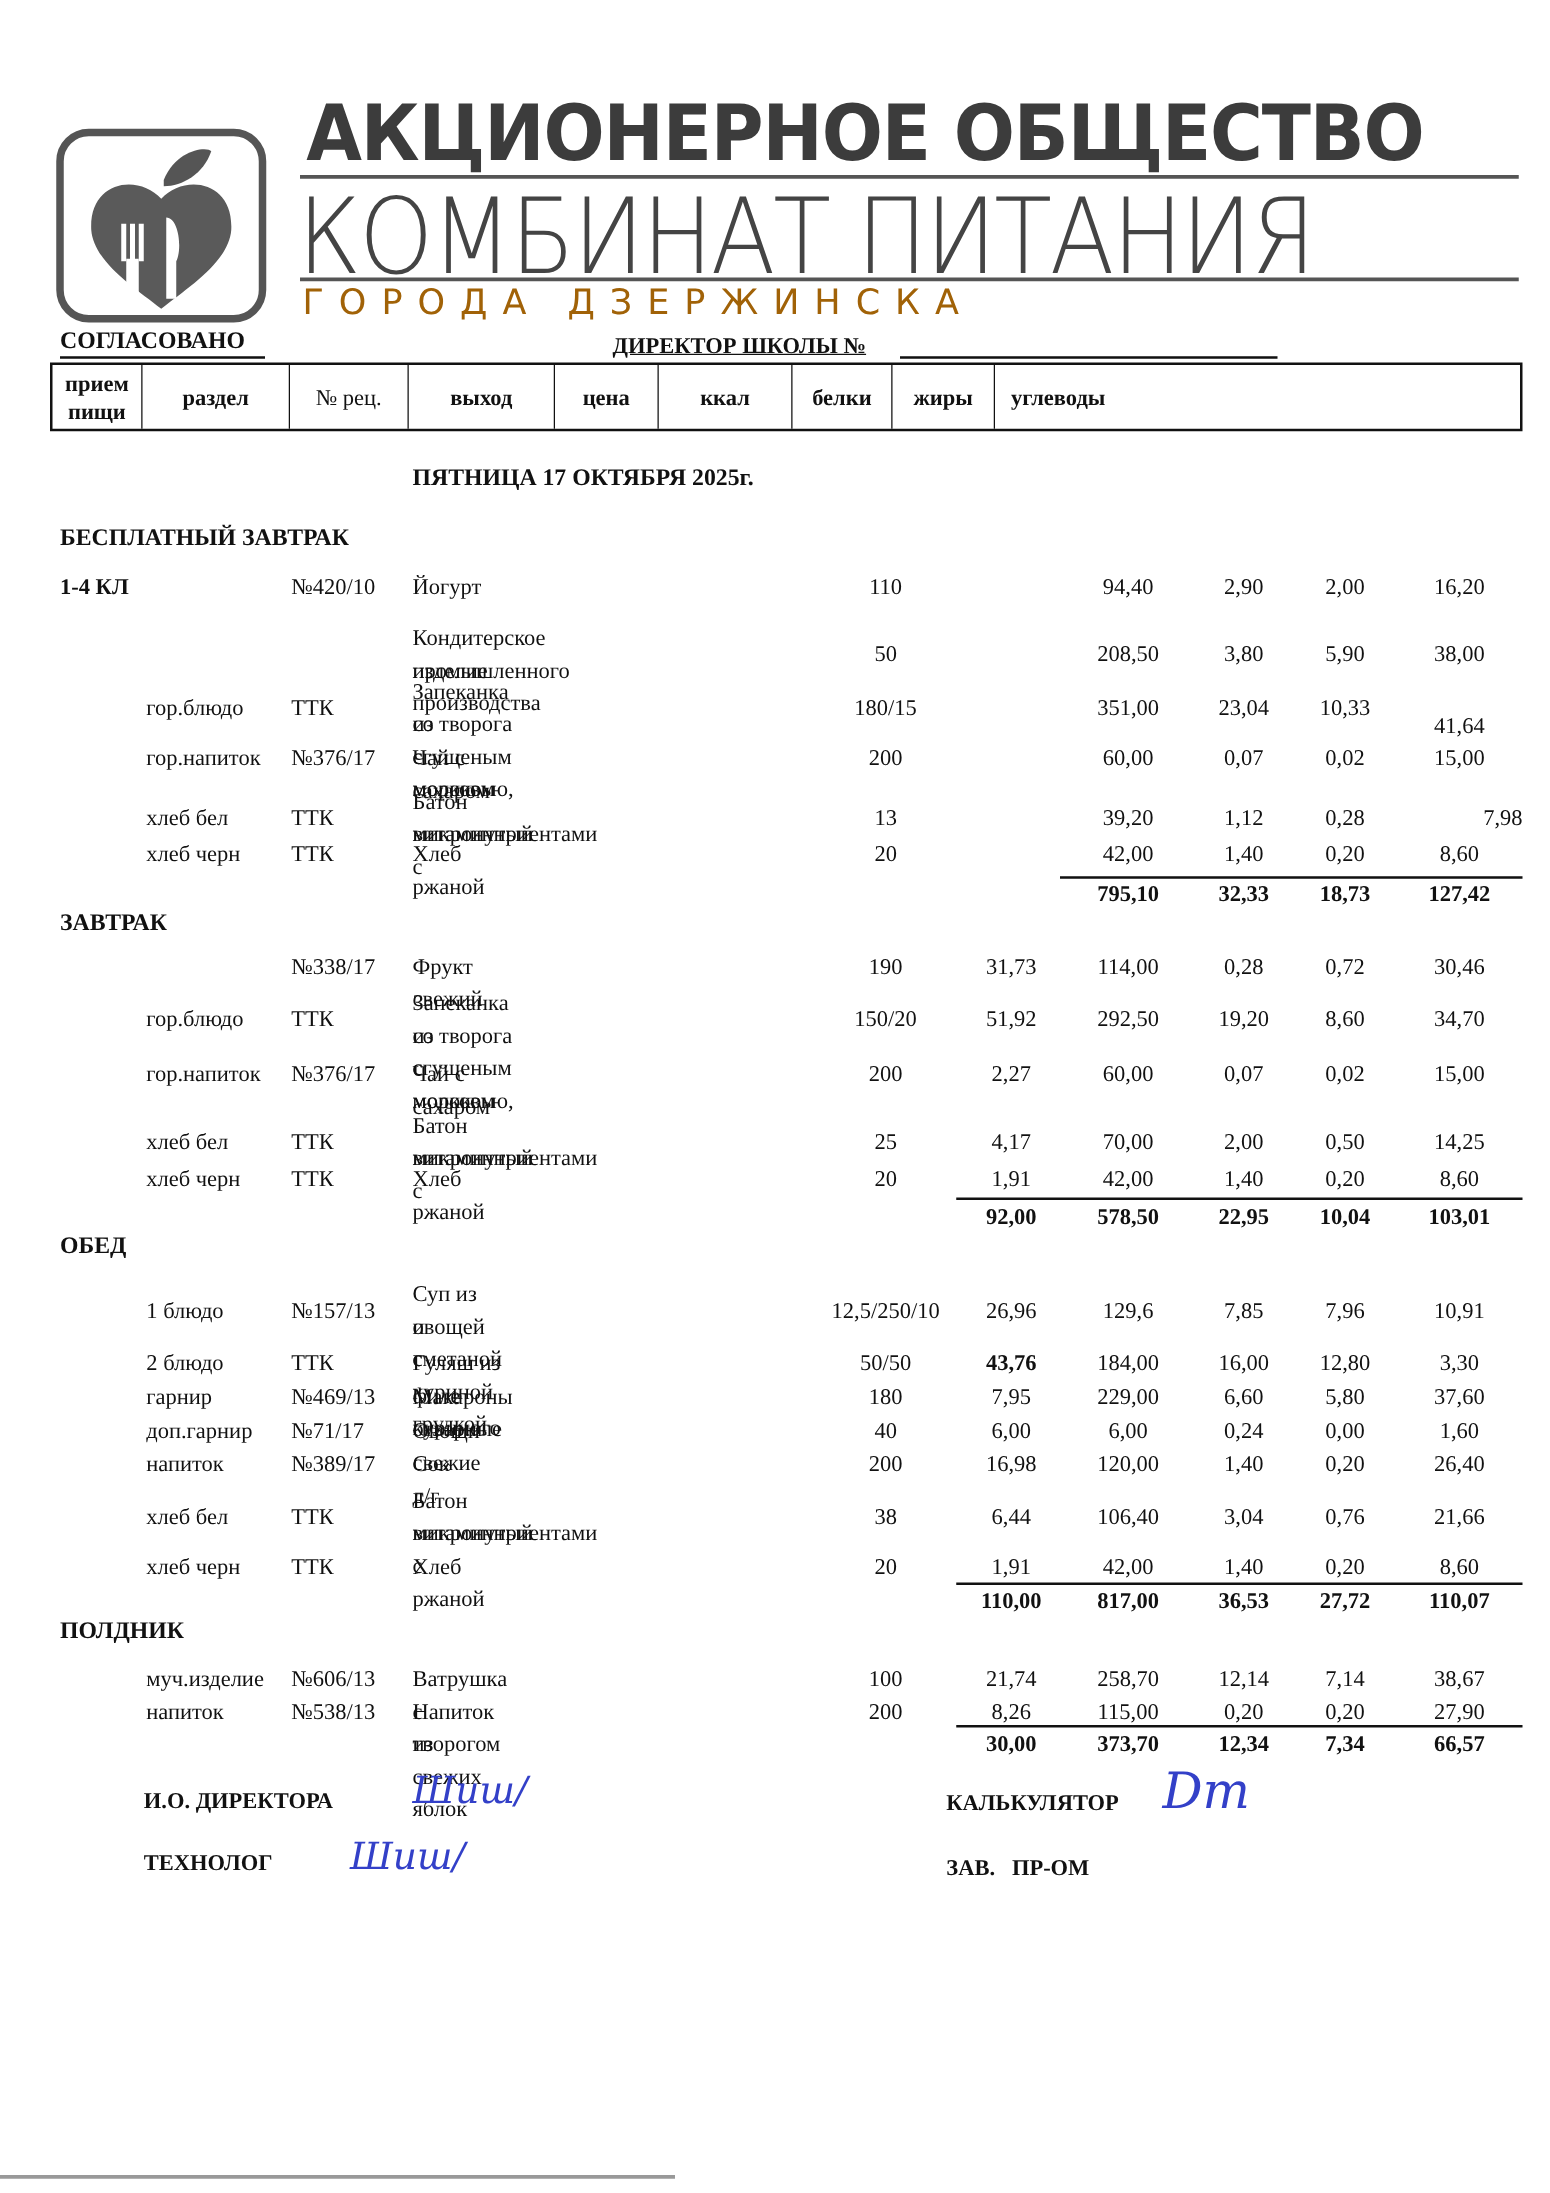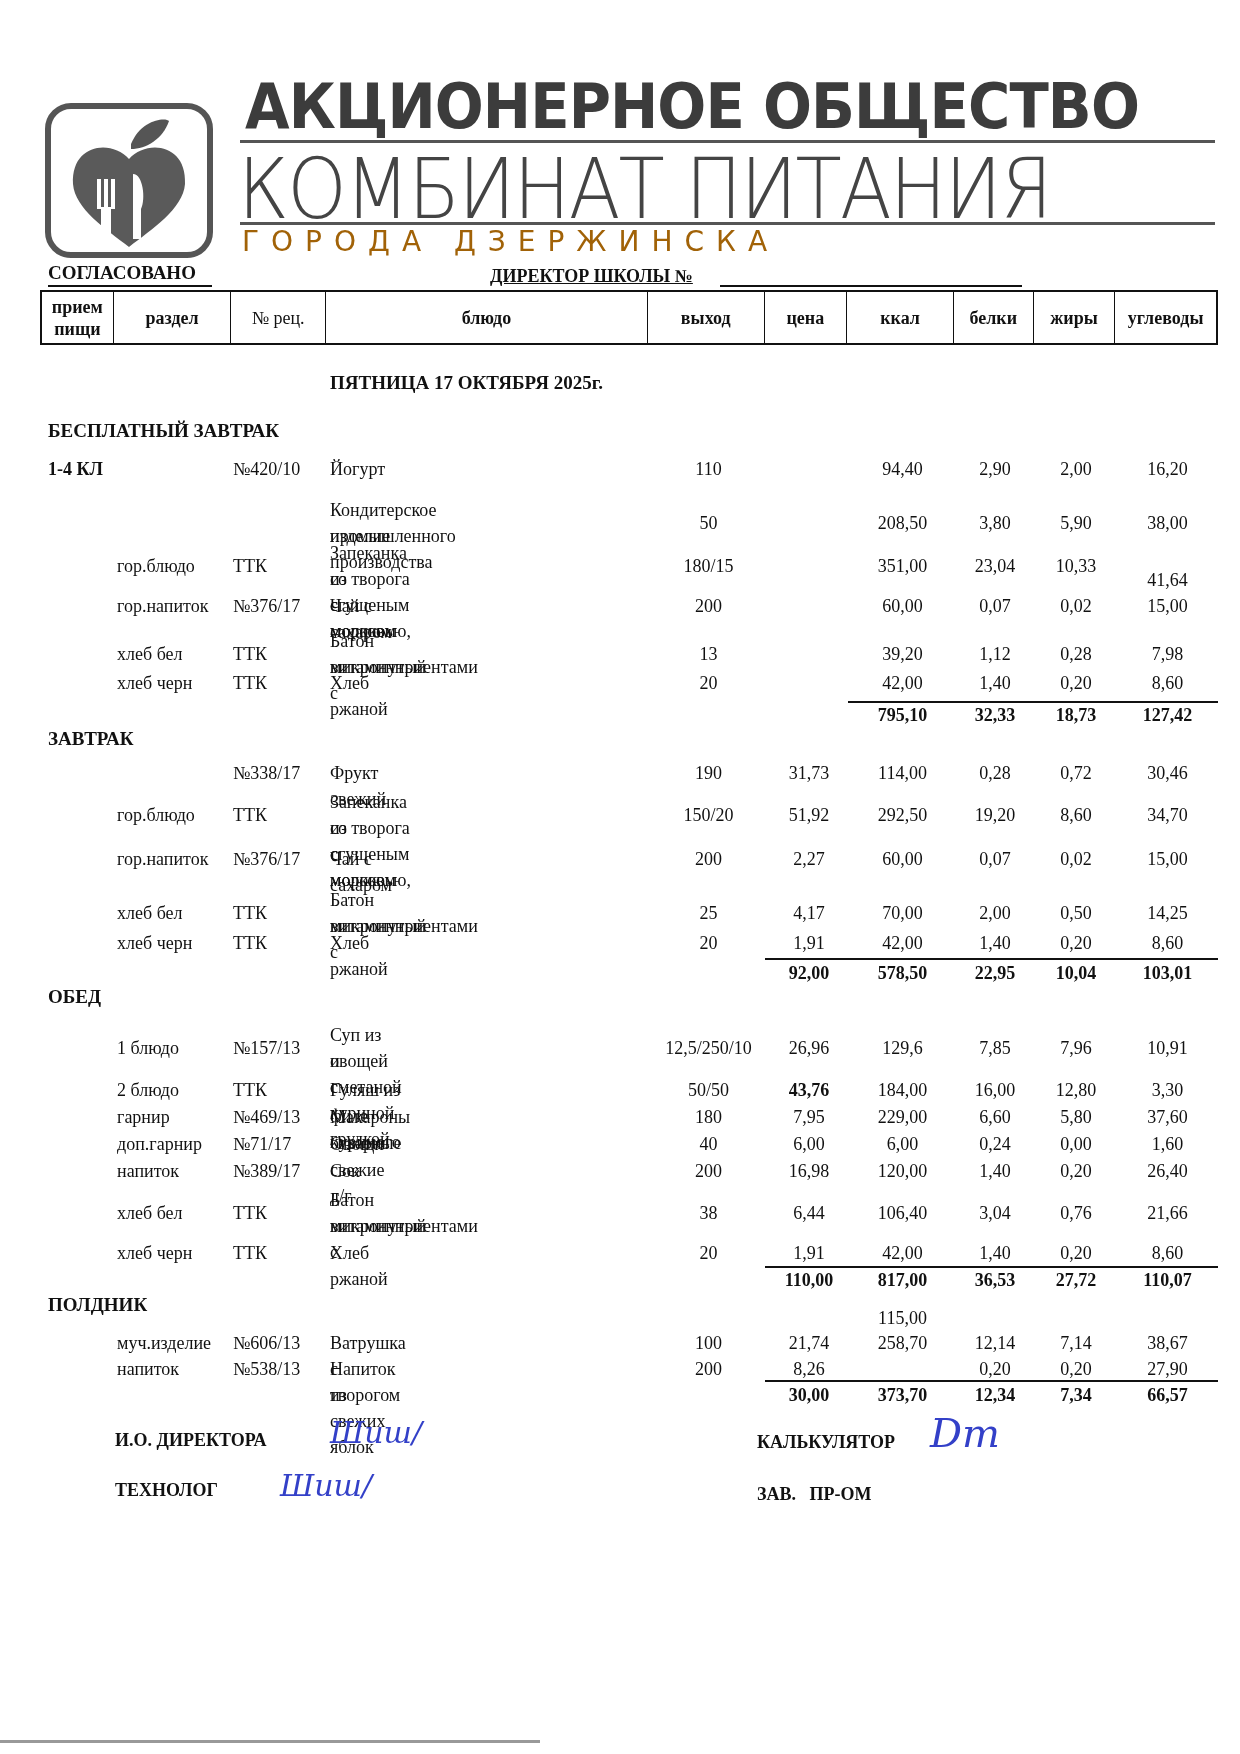--- a/index.html
+++ b/index.html
@@ -52,21 +52,20 @@
 <div class="abs director">ДИРЕКТОР ШКОЛЫ №</div>
 <div class="abs director-line"></div>
 
 <div class="abs hdr">
   <div style="width:72px; flex-direction:column; line-height:22px;">
     <span>прием</span>
     <span>пищи</span>
   </div>
   <div style="width:118px;">раздел</div>
   <div style="width:95px; font-weight:normal;">№ рец.</div>
-  <div style="width:323px;">блюдо</div>
   <div style="width:117px;">выход</div>
   <div style="width:83px;">цена</div>
   <div style="width:107px;">ккал</div>
   <div style="width:80px;">белки</div>
   <div style="width:82px;">жиры</div>
   <div style="width:101px;">углеводы</div>
 </div>
 
 <div class="abs date">ПЯТНИЦА 17 ОКТЯБРЯ 2025г.</div>
 
@@ -122,21 +121,21 @@
     <div style="position:absolute; left:0; top:0;">
       <div class="abs cell" style="left:117px; top:641px;">хлеб бел</div>
       <div class="abs cell" style="left:233px; top:641px;">ТТК</div>
       <div class="abs dish" style="left:330px; top:628px;">Батон витаминный с</div>
       <div class="abs dish" style="left:330px; top:654px;">микронутриентами</div>
       <div class="abs cell c" style="left:652px; width:113px; top:641px;">13</div>
       <div class="abs cell c" style="left:768px; width:82px; top:641px;"></div>
       <div class="abs cell c" style="left:850px; width:105px; top:641px;">39,20</div>
       <div class="abs cell c" style="left:955px; width:80px; top:641px;">1,12</div>
       <div class="abs cell c" style="left:1035px; width:82px; top:641px;">0,28</div>
-      <div class="abs cell c" style="left:1117px; width:101px; top:641px;">7,98</div>
+      <div class="abs cell c" style="left:1117px; width:101px; top:641px;text-align:right;">7,98</div>
     </div>
     <div style="position:absolute; left:0; top:0;">
       <div class="abs cell" style="left:117px; top:670px;">хлеб черн</div>
       <div class="abs cell" style="left:233px; top:670px;">ТТК</div>
       <div class="abs dish" style="left:330px; top:670px;">Хлеб ржаной</div>
       <div class="abs cell c" style="left:652px; width:113px; top:670px;">20</div>
       <div class="abs cell c" style="left:768px; width:82px; top:670px;"></div>
       <div class="abs cell c" style="left:850px; width:105px; top:670px;">42,00</div>
       <div class="abs cell c" style="left:955px; width:80px; top:670px;">1,40</div>
       <div class="abs cell c" style="left:1035px; width:82px; top:670px;">0,20</div>
@@ -309,21 +308,21 @@
       <div class="abs cell c" style="left:955px; width:80px; top:1330px;">12,14</div>
       <div class="abs cell c" style="left:1035px; width:82px; top:1330px;">7,14</div>
       <div class="abs cell c" style="left:1117px; width:101px; top:1330px;">38,67</div>
     </div>
     <div style="position:absolute; left:0; top:0;">
       <div class="abs cell" style="left:117px; top:1356px;">напиток</div>
       <div class="abs cell" style="left:233px; top:1356px;">№538/13</div>
       <div class="abs dish" style="left:330px; top:1356px;">Напиток из свежих яблок</div>
       <div class="abs cell c" style="left:652px; width:113px; top:1356px;">200</div>
       <div class="abs cell c" style="left:768px; width:82px; top:1356px;">8,26</div>
-      <div class="abs cell c" style="left:850px; width:105px; top:1305px;">115,00</div>
+      <div class="abs cell c" style="left:850px; width:105px; top:1356px;">115,00</div>
       <div class="abs cell c" style="left:955px; width:80px; top:1356px;">0,20</div>
       <div class="abs cell c" style="left:1035px; width:82px; top:1356px;">0,20</div>
       <div class="abs cell c" style="left:1117px; width:101px; top:1356px;">27,90</div>
     </div>
     <div class="abs rule" style="left:765px; top:1380px; width:453px;"></div>
     <div class="abs tot" style="left:768px; width:82px; top:1385px;">30,00</div>
     <div class="abs tot" style="left:850px; width:105px; top:1385px;">373,70</div>
     <div class="abs tot" style="left:955px; width:80px; top:1385px;">12,34</div>
     <div class="abs tot" style="left:1035px; width:82px; top:1385px;">7,34</div>
     <div class="abs tot" style="left:1117px; width:101px; top:1385px;">66,57</div>

